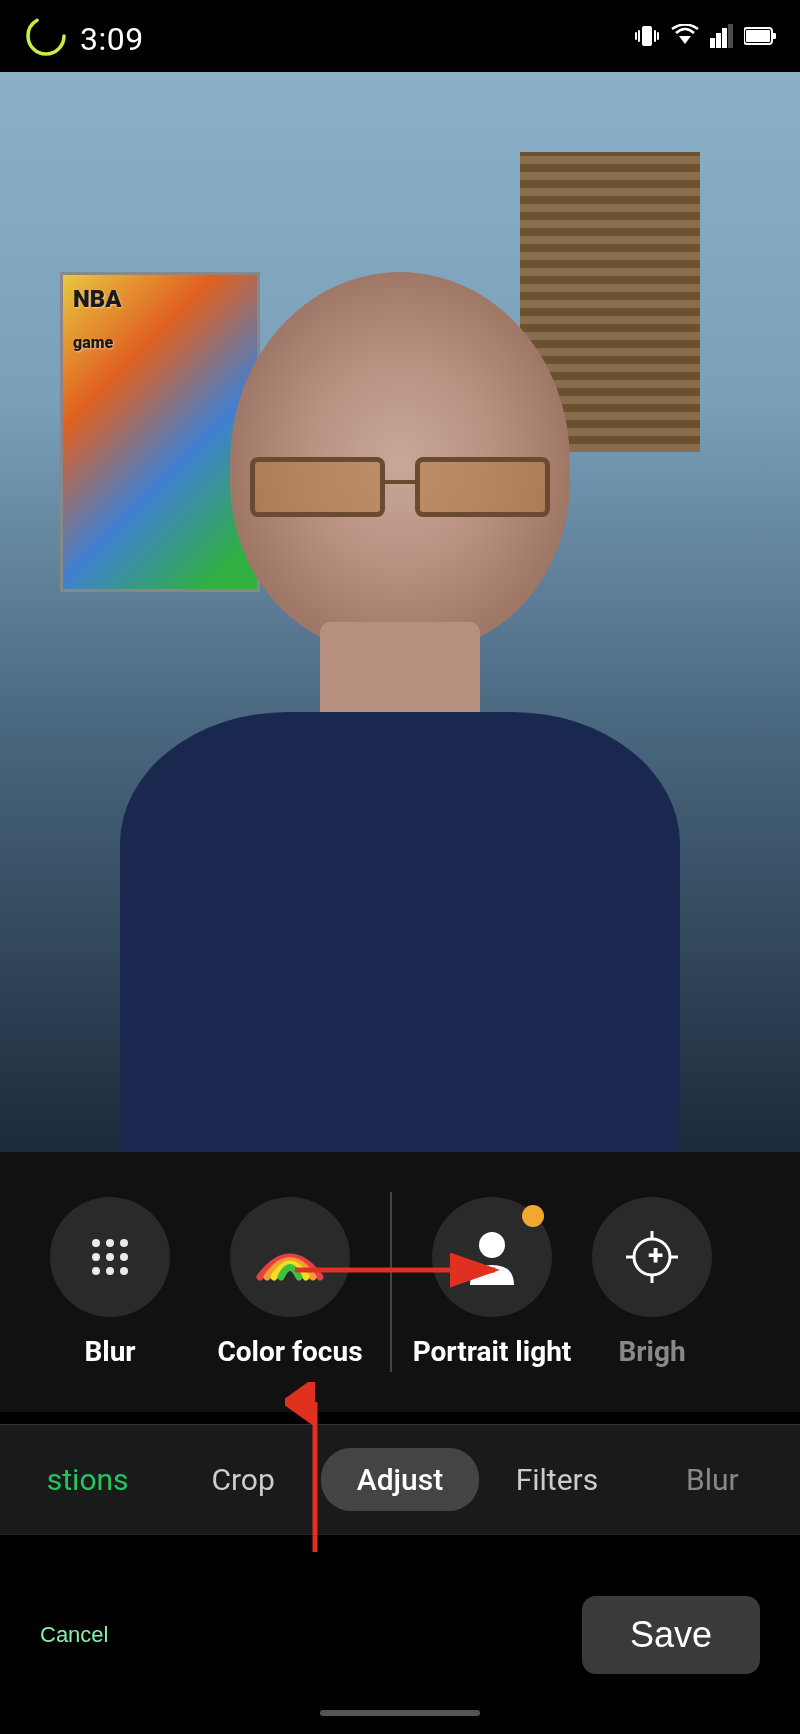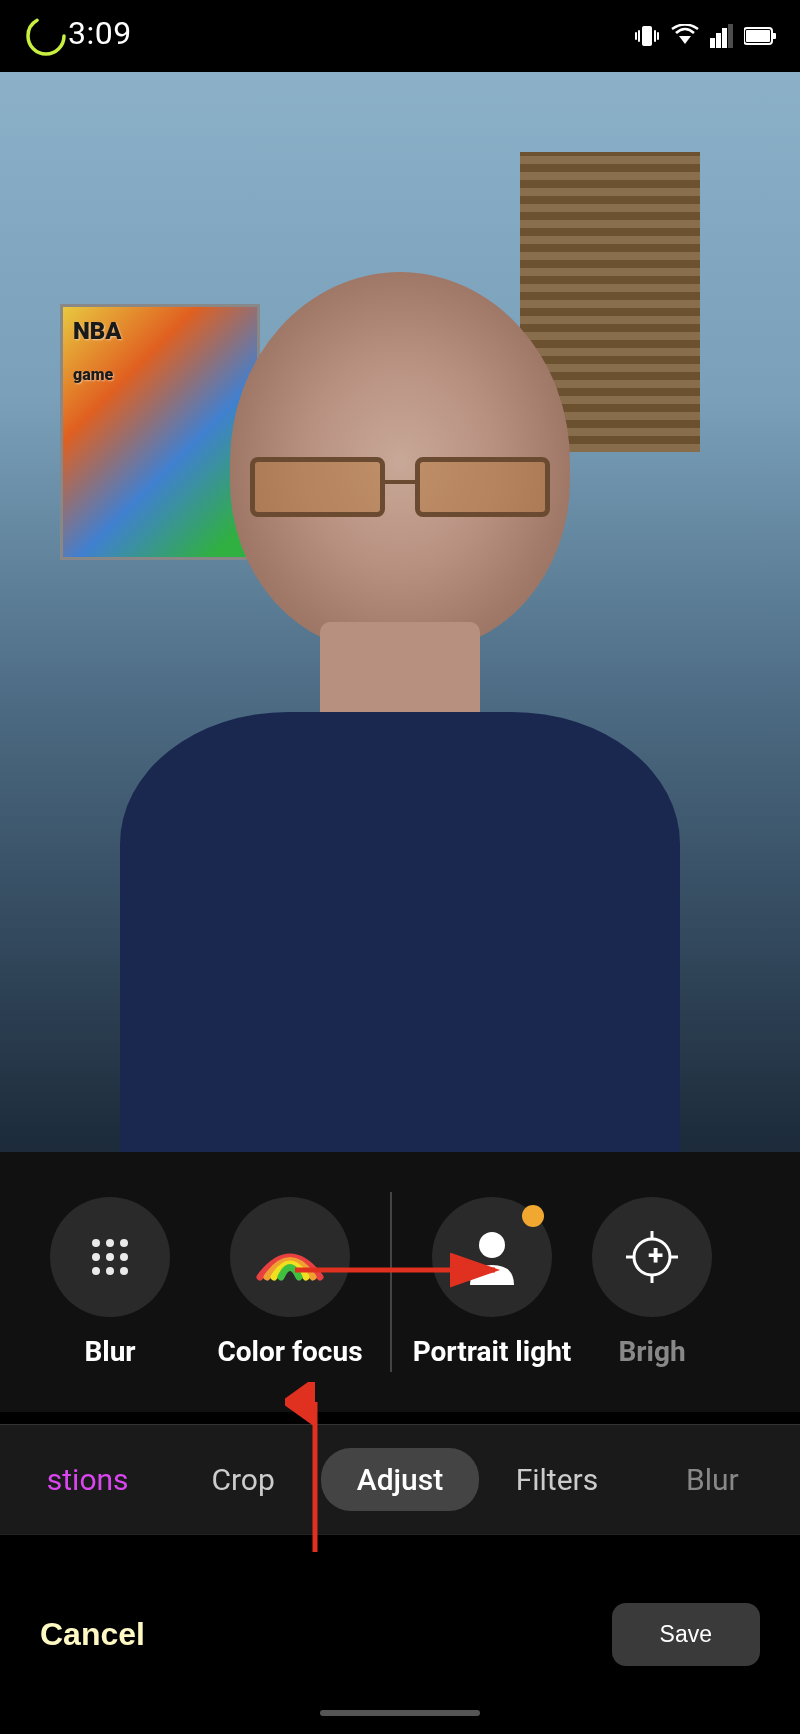--- a/index.html
+++ b/index.html
@@ -18,21 +18,22 @@
       top: 0; left: 0; right: 0;
       height: 72px;
       background: #000;
       display: flex;
       align-items: center;
       padding: 0 24px;
       z-index: 10;
     }
     .status-bar-left {
       display: flex;
-      align-items: flex-start;
+      align-items: flex-end;
+      gap: 12px;
     }
     .circle-icon {
       width: 44px;
       height: 44px;
     }
     .time {
       color: #fff;
       font-size: 32px;
       font-weight: 400;
       letter-spacing: 0.5px;
@@ -143,24 +144,23 @@
       height: 4px;
       background: #6a4a30;
     }
 
     
     .poster {
       position: absolute;
       top: 200px;
       left: 60px;
       width: 200px;
-      height: 256px;
+      height: 320px;
       background: linear-gradient(135deg, #e8c840 0%, #e06020 30%, #4080d0 60%, #30b040 90%);
       border: 3px solid #888;
-      margin-top: 32px;
     }
     .poster-text {
       color: #1a1a1a;
       font-size: 24px;
       font-weight: 900;
       padding: 10px;
       text-shadow: 1px 1px 2px rgba(255,255,255,0.5);
     }
 
     
@@ -301,32 +301,32 @@
       right: 0;
       height: 200px;
       background: #000;
       display: flex;
       align-items: center;
       padding: 0 40px;
       border-top: 1px solid #222;
     }
 
     .cancel-btn {
-      color: #fef9c3;
-      font-size: 32px;
-      font-weight: 700;
+      color: #86efac;
+      font-size: 22px;
+      font-weight: 400;
       background: transparent;
       border: none;
       cursor: pointer;
     }
 
     .save-btn {
       margin-left: auto;
       color: #fff;
-      font-size: 23px;
+      font-size: 36px;
       font-weight: 400;
       background: #3a3a3a;
       border: none;
       border-radius: 14px;
       padding: 18px 48px;
       cursor: pointer;
     }
 
     
     .home-indicator {
@@ -492,21 +492,21 @@
     <defs>
       <marker id="arrowhead-h" markerWidth="10" markerHeight="7" refX="9" refY="3.5" orient="auto">
         <polygon points="0 0, 10 3.5, 0 7" fill="#e03020"></polygon>
       </marker>
     </defs>
     <line x1="10" y1="30" x2="210" y2="30" stroke="#e03020" stroke-width="5" marker-end="url(#arrowhead-h)"></line>
   </svg>
 
   <div class="edit-tabs">
     <div class="tab-item">
-      <span class="tab-label" style="color:#d946ef;">stions</span>
+      <span class="tab-label" style="color:#22c55e;">stions</span>
     </div>
     <div class="tab-item">
       <span class="tab-label">Crop</span>
     </div>
     <div class="tab-item tab-active">
       <div class="tab-pill">
         <span class="tab-label">Adjust</span>
       </div>
     </div>
     <div class="tab-item">

